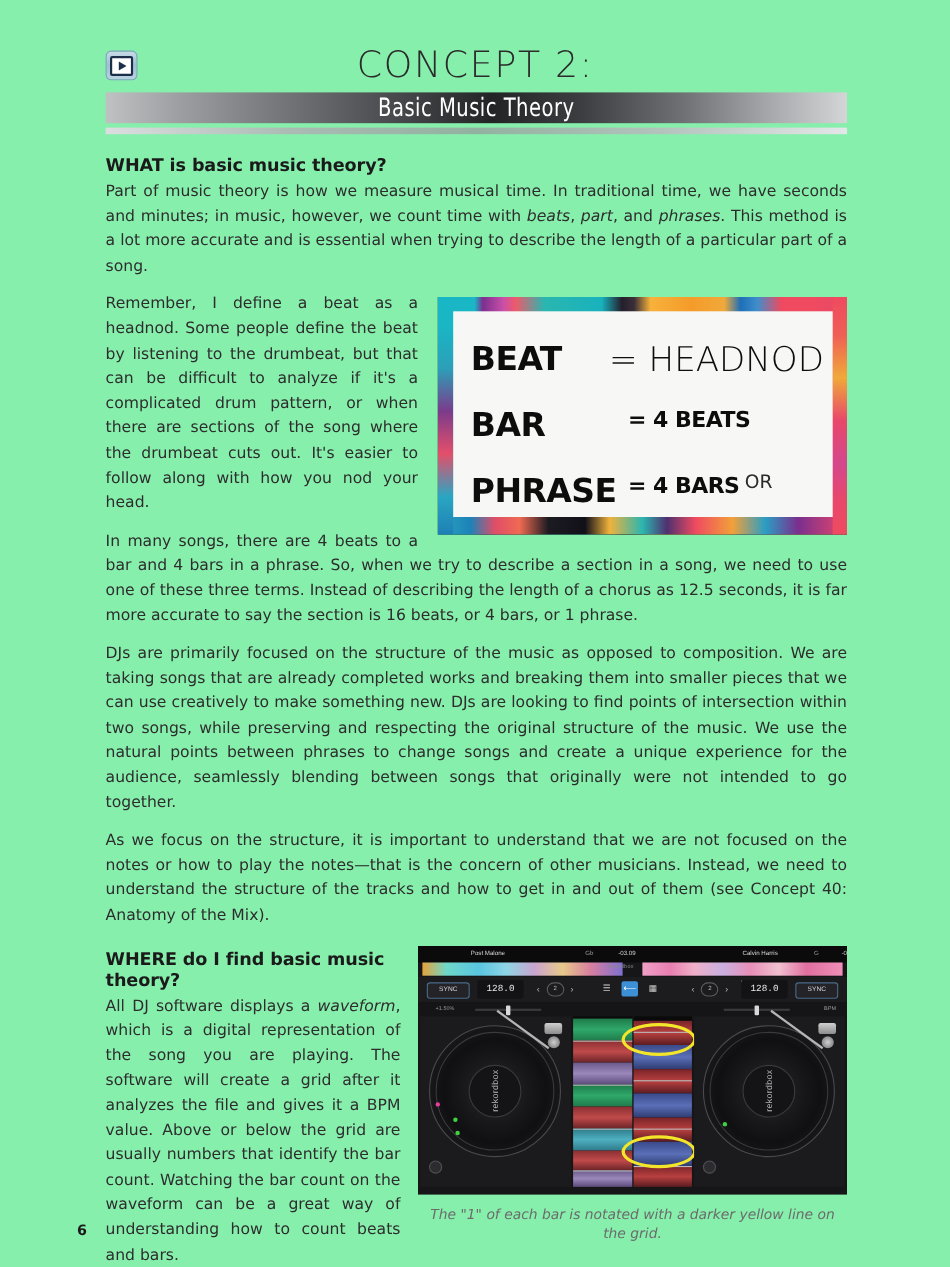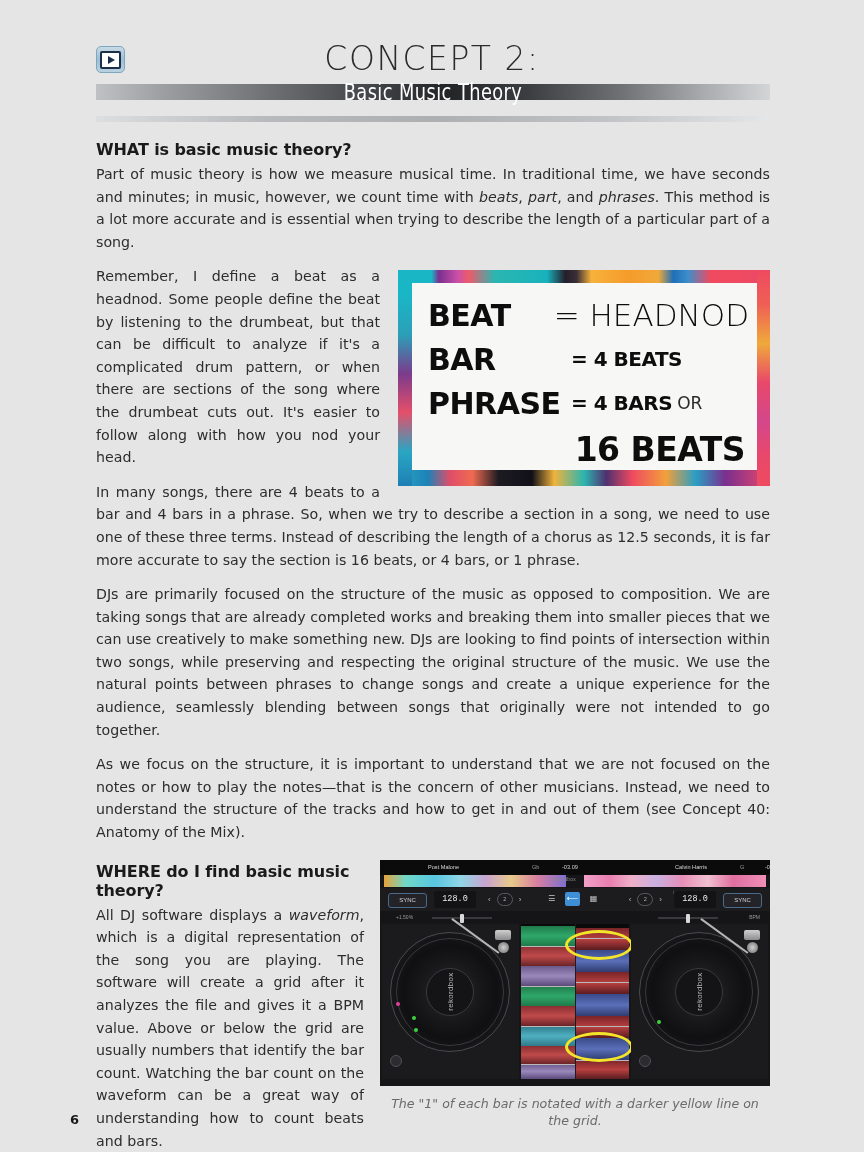--- a/index.html
+++ b/index.html
@@ -8,21 +8,21 @@
     background: #ffffff;
   }
   body {
     font-family: "DejaVu Sans", sans-serif;
     color: #231f20;
   }
   .page {
     position: relative;
     width: 864px;
     height: 1152px;
-    background: #e5e5e5;
+    background: #86efac;
     overflow: hidden;
     box-sizing: border-box;
   }
 
   
   .header {
     position: absolute;
     left: 0; top: 0;
     width: 864px;
     height: 125px;
@@ -64,21 +64,21 @@
     font-family: "DejaVu Sans", sans-serif;
     font-size: 33px;
     font-weight: 300;
     letter-spacing: 1.5px;
     color: #2b2b2b;
   }
   .title-bar {
     position: absolute;
     left: 96px; top: 84px;
     width: 674px;
-    height: 16px;
+    height: 28px;
     background: linear-gradient(90deg,
         #bfc1c3 0%, #9c9ea1 10%, #6d6f72 26%,
         #3f4144 42%, #222426 52%, #3b3d40 64%,
         #6f7174 78%, #a8aaad 90%, #d3d5d7 100%);
   }
   .title-bar-shadow {
     position: absolute;
     left: 96px; top: 116px;
     width: 674px;
     height: 6px;
@@ -189,22 +189,23 @@
     background: #f7f7f5;
   }
   .beat-rows {
     position: absolute;
     left: 16px; right: 8px; top: 10px;
     display: flex;
     flex-direction: column;
   }
   .beat-row {
     display: flex;
-    align-items: center;
+    align-items: flex-start;
     height: 44px;
+    margin-top: 16px;
   }
   .beat-lhs {
     width: 143px;
     font-family: "DejaVu Sans", sans-serif;
     font-size: 30px;
     font-weight: bold;
     color: #0d0d0d;
     letter-spacing: -0.5px;
     white-space: nowrap;
   }

